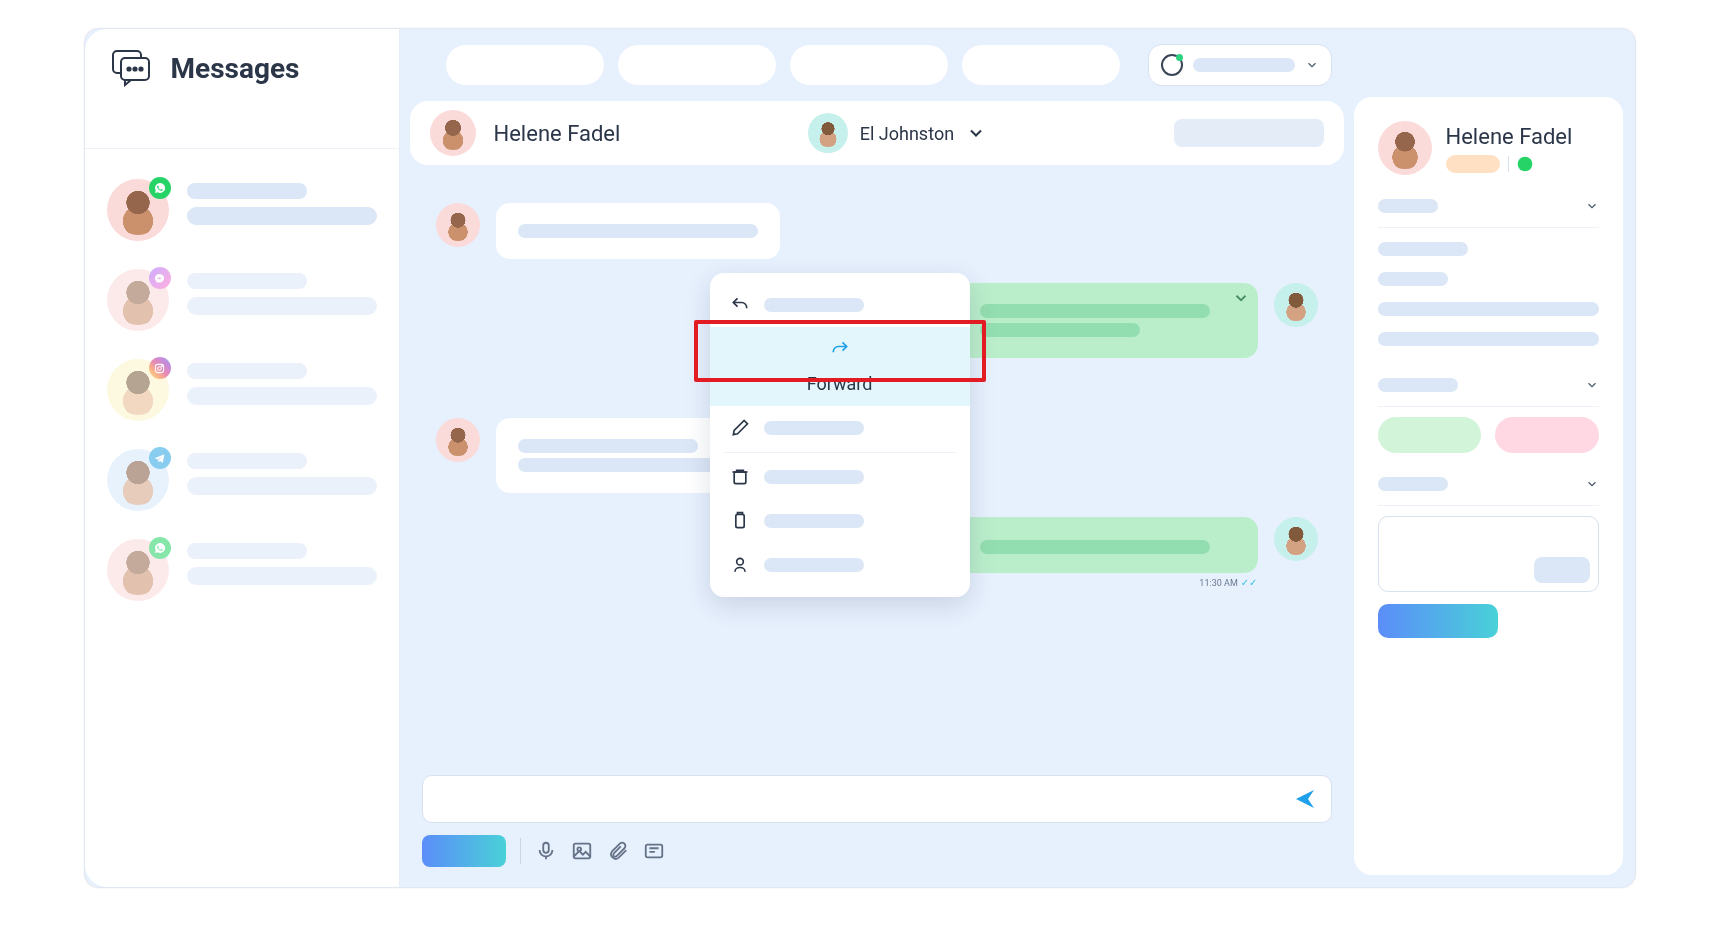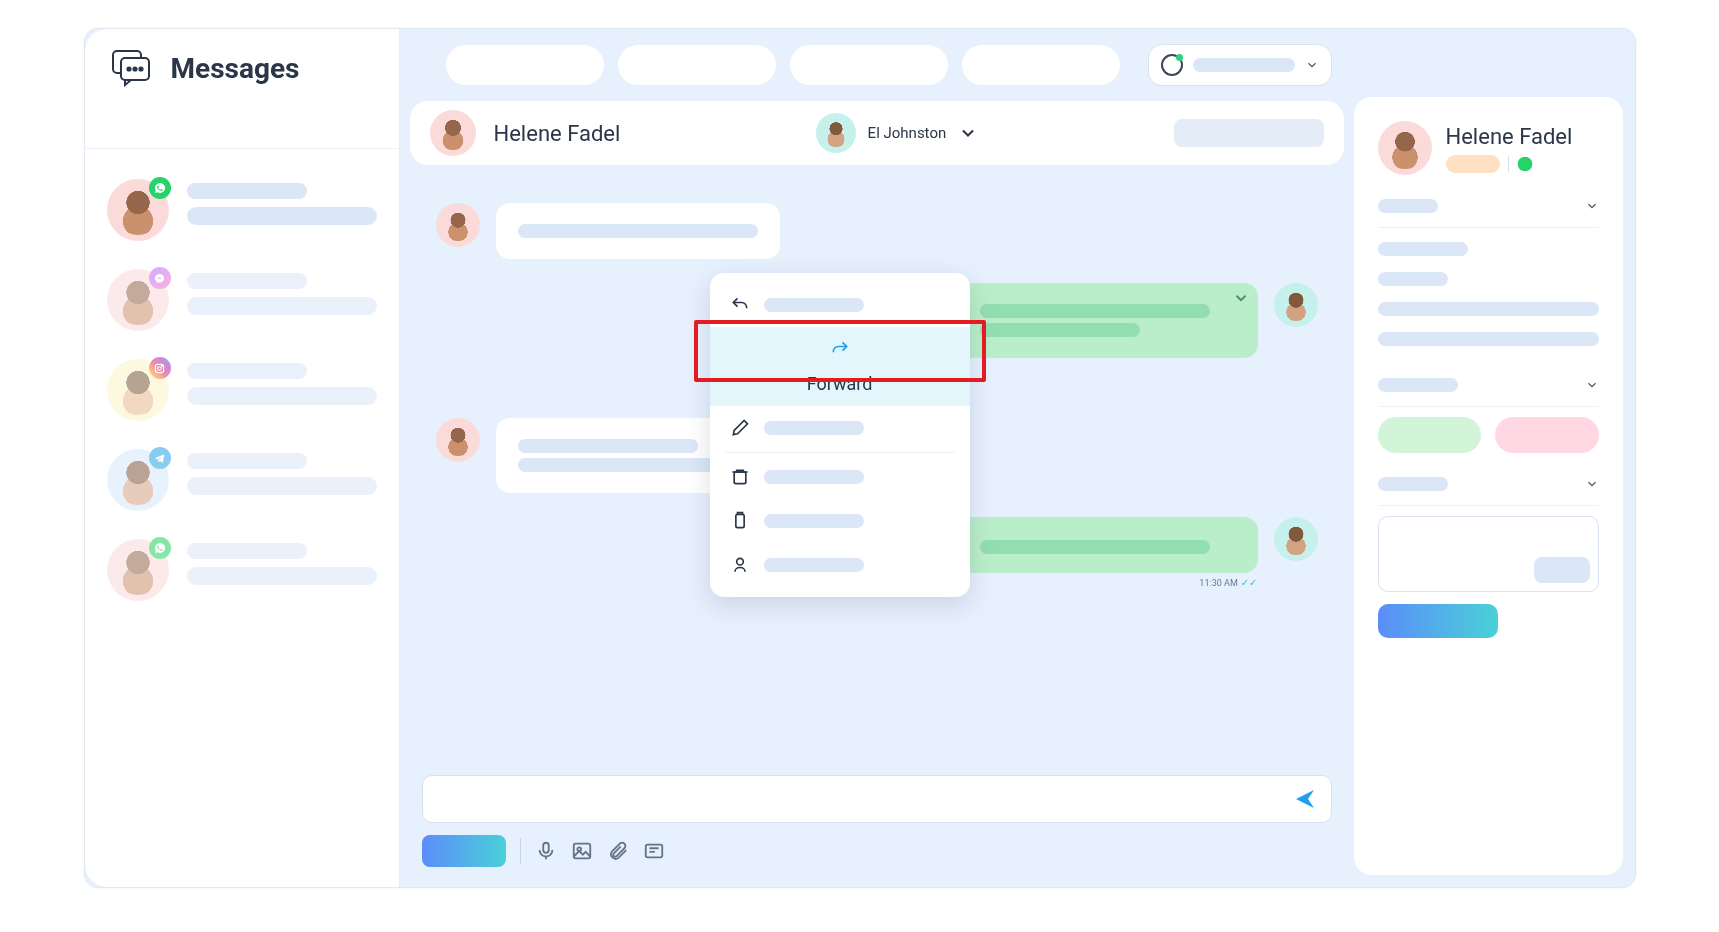--- a/index.html
+++ b/index.html
@@ -416,21 +416,21 @@
             <path d="M6 9l6 6 6-6"></path>
           </svg>
       </div>
     </div>
 
     <div class="chat-header">
       <div class="avatar pink"></div>
       <span class="name">Helene Fadel</span>
       <div class="center">
         <div class="avatar teal" style="width:40px;height:40px"></div>
-        <span class="name" style="font-size:15px">El Johnston</span>
+        <span class="name" style="font-size:18px">El Johnston</span>
         <svg width="20" height="20" viewBox="0 0 24 24" fill="none" stroke="#2b3648" stroke-width="2.5">
             <path d="M6 9l6 6 6-6"></path>
           </svg>
       </div>
       <div class="right">
         <div class="sk-box"></div>
       </div>
     </div>
 
     <div class="chat-body">

